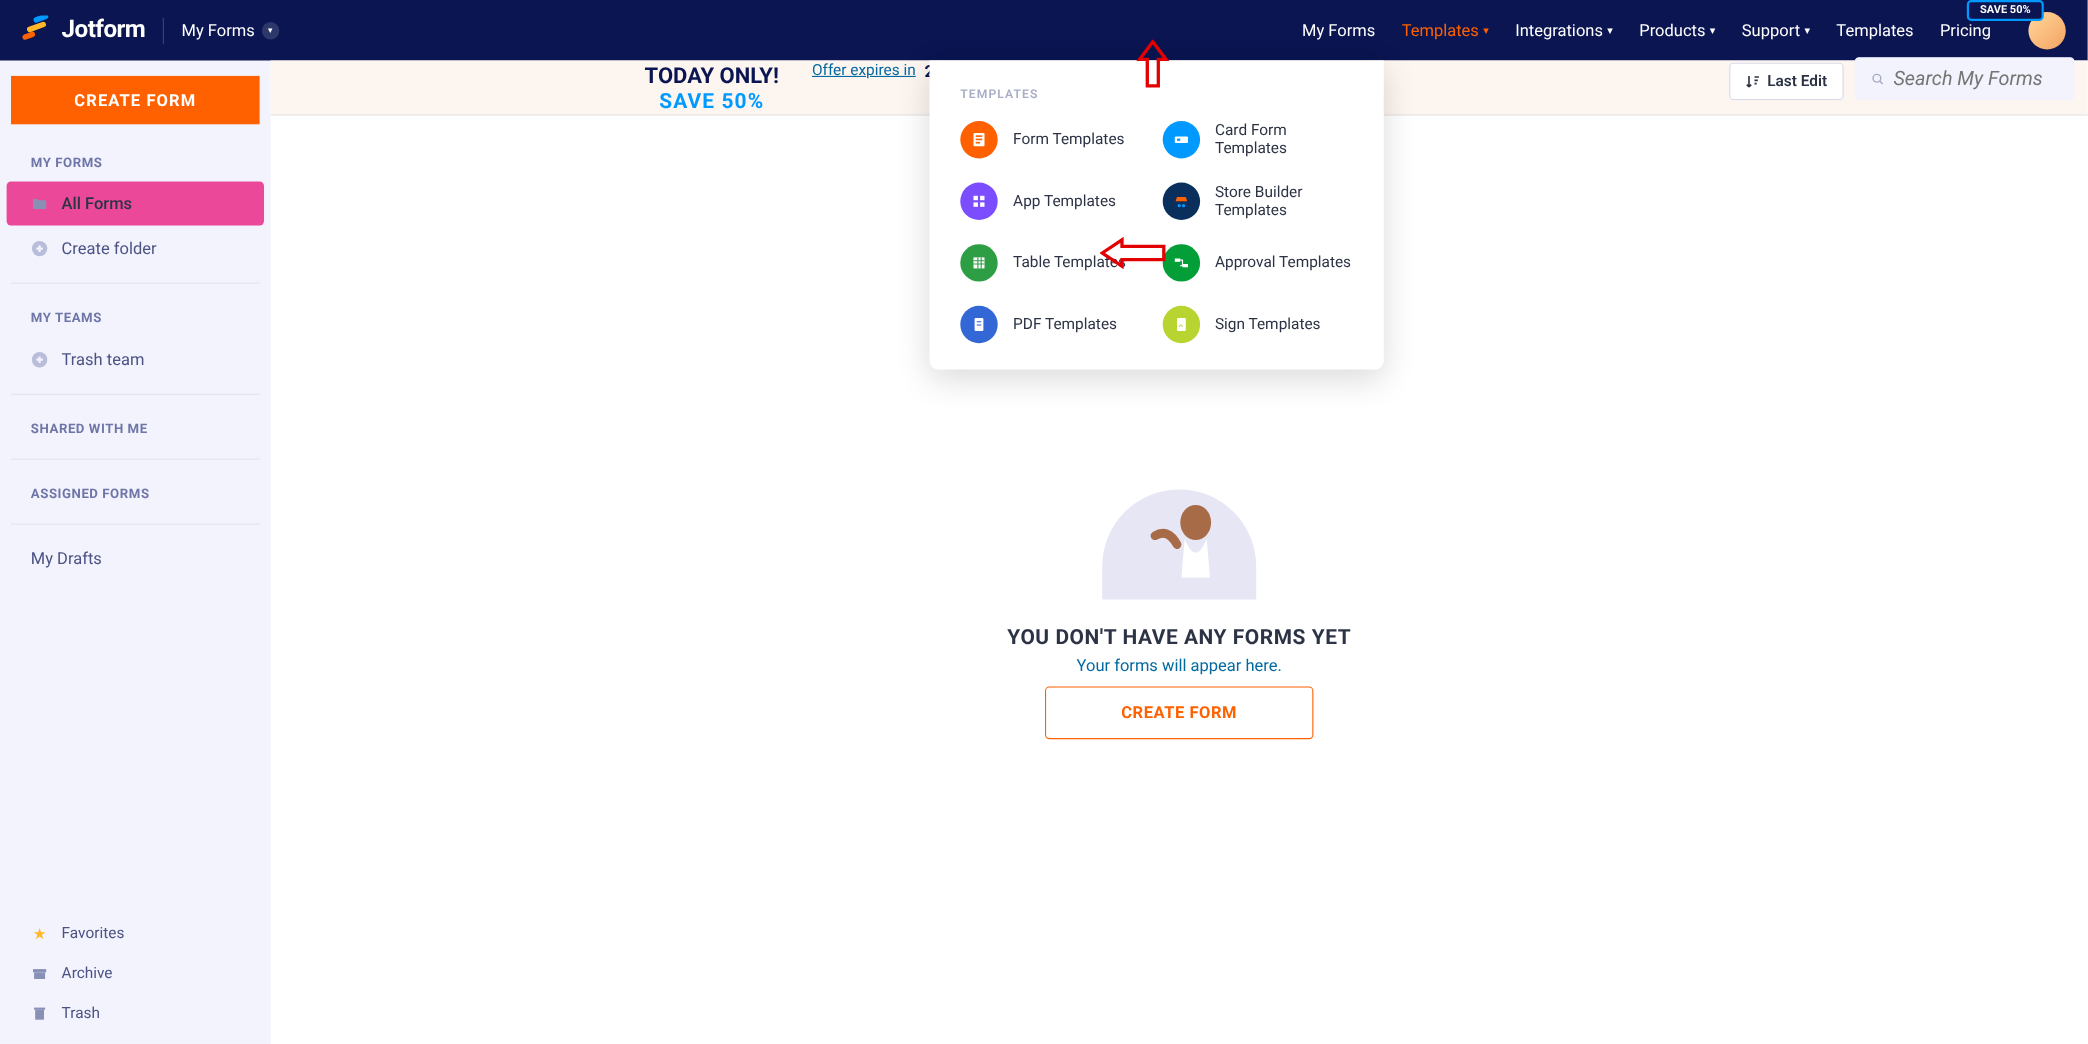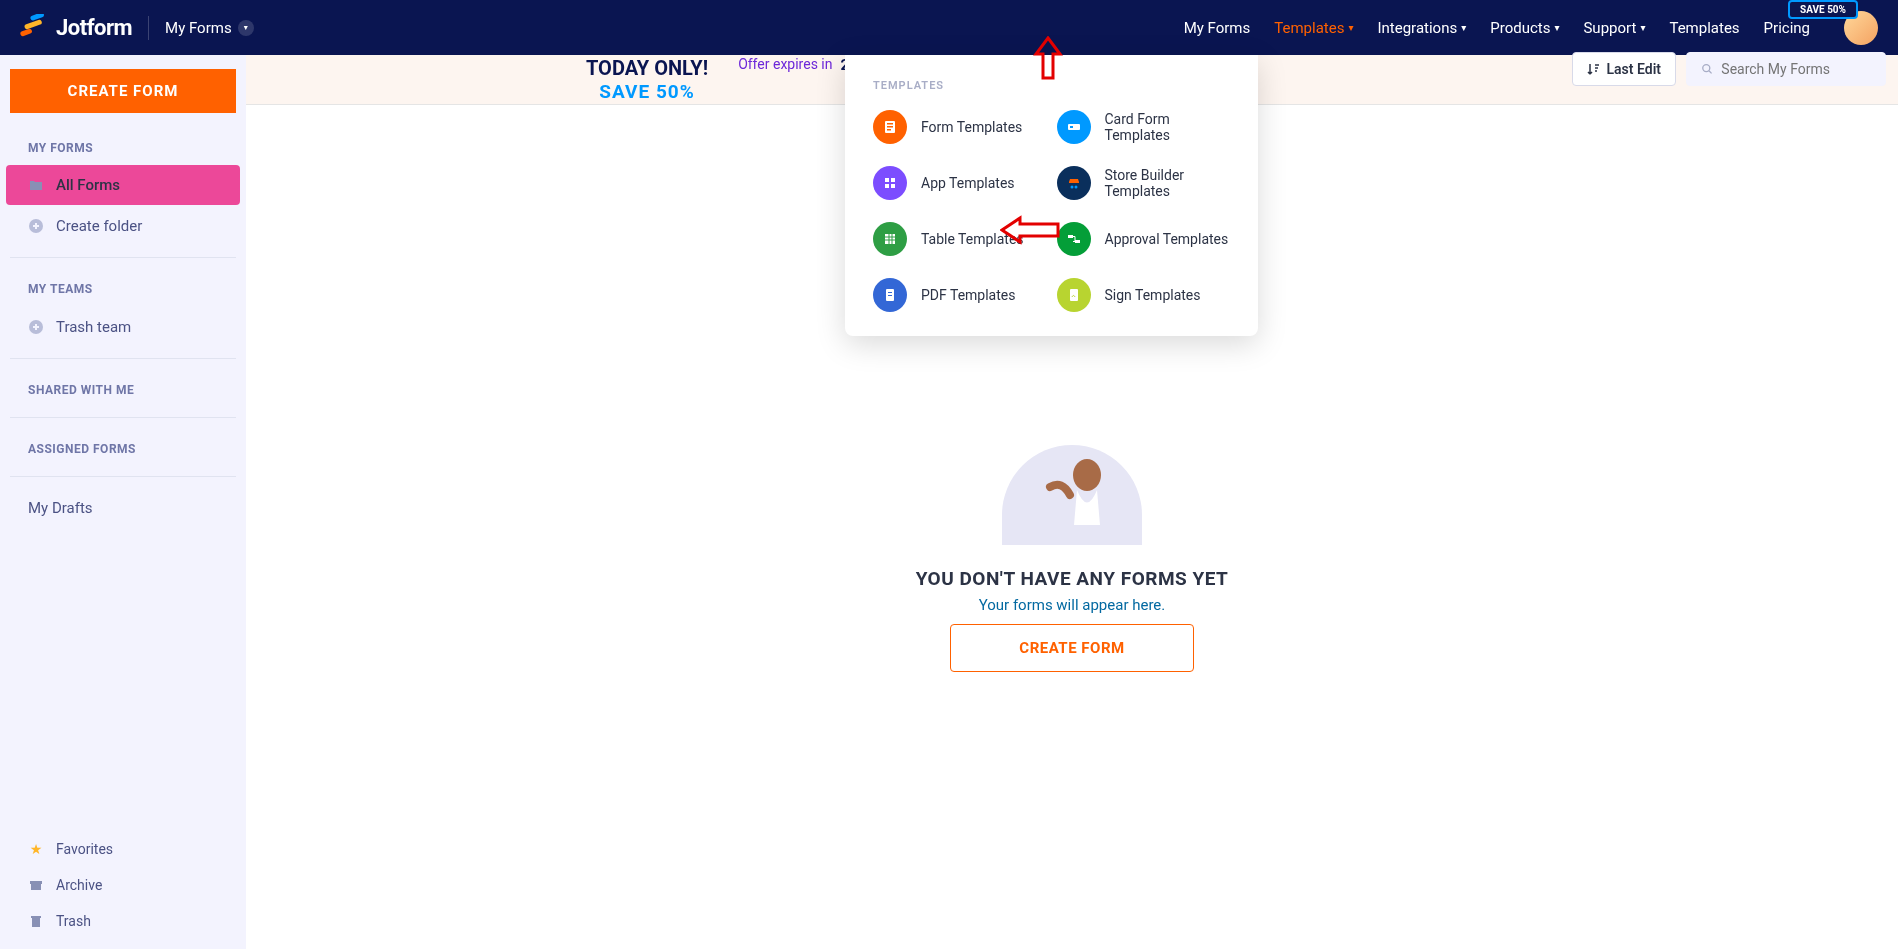--- a/index.html
+++ b/index.html
@@ -38,27 +38,27 @@
     .sidebar-bottom { margin-top: auto; padding-bottom: 10px; }
     .sidebar-bottom .sidebar-item { padding: 10px 28px; font-size: 14px; }
     .star-icon { color: #ffb629 !important; }
     
     
     .main { flex: 1; position: relative; }
     
     .promo { display: flex; flex-direction: column; align-items: center; padding-left: 100px; }
     .promo-today { color: #0a1551; font-size: 20px; font-weight: 700; }
     .promo-save { color: #09f; font-size: 19px; font-weight: 700; letter-spacing: 1px; }
-    .promo-expire { color: #6d28d9; font-size: 14px; margin-left: 30px; }
+    .promo-expire { color: #0369a1; font-size: 14px; margin-left: 30px; text-decoration: underline; }
     .promo-time { color: #0a1551; font-size: 15px; font-weight: 700; margin-left: 8px; }
     
     .right-controls { position: absolute; top: 52px; right: 12px; display: flex; gap: 10px; z-index: 5; align-items: flex-end; }
     .last-edit-btn { background: #fff; border: 1px solid #d8dae9; padding: 8px 14px; font-size: 14px; color: #2c3345; font-weight: 600; display: flex; align-items: center; gap: 6px; cursor: pointer; border-radius: 4px; }
     .search-box { background: #f3f3fe; border: 1px solid #f3f3fe; padding: 8px 14px; display: flex; align-items: center; gap: 8px; border-radius: 4px; width: 200px; }
-    .search-box input { background: transparent; border: none; outline: none; font-size: 14px; color: #6f76a7; width: 100%; }
+    .search-box input { background: transparent; border: none; outline: none; font-size: 18px; color: #6f76a7; width: 100%; font-style: italic; }
     
     
     .dropdown { position: absolute; top: 55px; left: 845px; width: 413px; background: #fff; border-radius: 0 0 8px 8px; box-shadow: 0 8px 30px rgba(0,0,0,0.15); padding: 24px 28px; z-index: 100; }
     .dropdown-title { color: #a8adc6; font-size: 11px; font-weight: 600; letter-spacing: 1px; margin-bottom: 18px; }
     .dropdown-grid { display: grid; grid-template-columns: 1fr 1fr; gap: 22px 10px; }
     .dropdown-item { display: flex; align-items: center; gap: 14px; cursor: pointer; }
     .dd-icon { width: 34px; height: 34px; border-radius: 50%; display: flex; align-items: center; justify-content: center; color: #fff; flex-shrink: 0; }
     .dd-label { color: #2c3345; font-size: 14px; }
     
     

